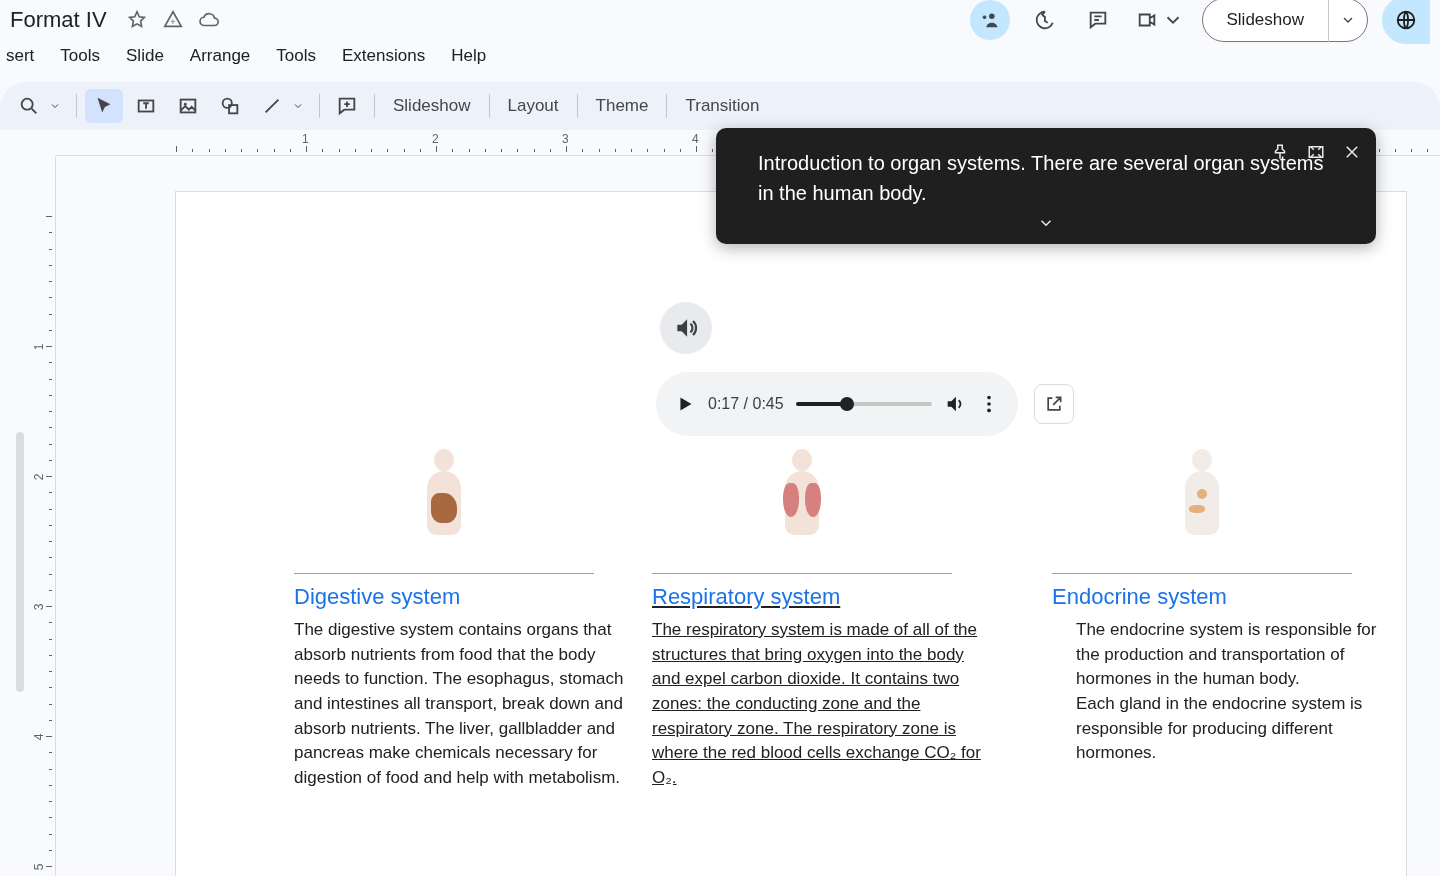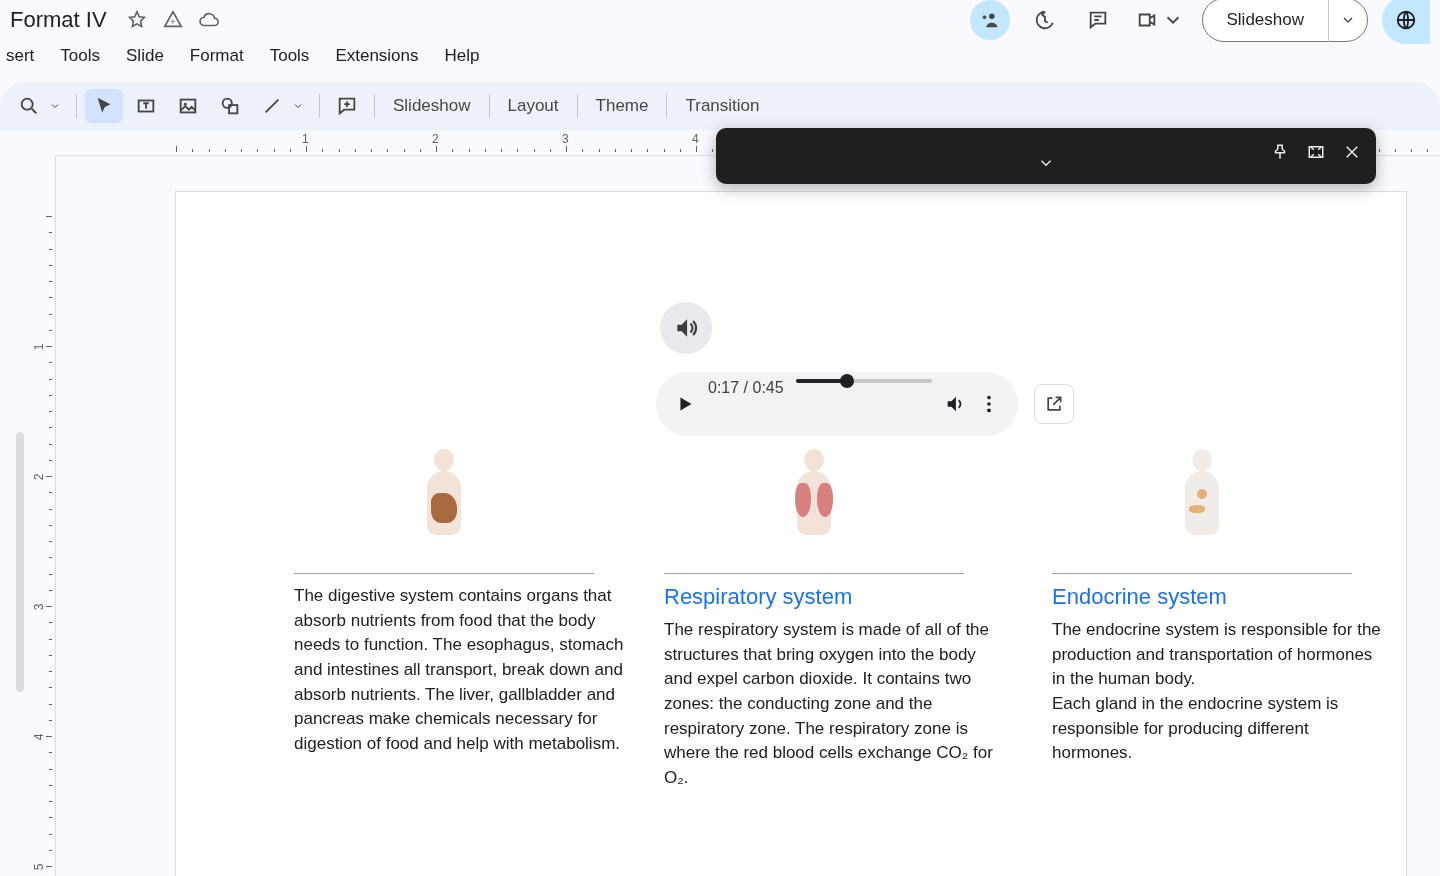--- a/index.html
+++ b/index.html
@@ -47,36 +47,36 @@
 .vruler .ruler-major { transform: rotate(-90deg); transform-origin: center; }
 
 
 .slide { position: absolute; left: 176px; top: 60px; width: 1230px; height: 700px; background: #fff; box-shadow: 0 0 0 1px #dadce0; }
 .slide-title { position: absolute; left: 112px; top: 112px; font-size: 42px; font-weight: 700; color: #3c4043; }
 .speaker-btn { position: absolute; left: 484px; top: 110px; width: 52px; height: 52px; border-radius: 50%; background: #e8eaed; display: flex; align-items: center; justify-content: center; cursor: pointer; }
 .speaker-btn svg { width: 26px; height: 26px; fill: #3c4043; }
 
 .col { position: absolute; top: 252px; width: 330px; }
 .col.c1 { left: 118px; }
-.col.c2 { left: 488px; }
+.col.c2 { left: 476px; text-decoration: underline; }
 .col.c3 { left: 876px; }
 .org-img { width: 300px; height: 130px; display: flex; align-items: center; justify-content: center; border-bottom: 1px solid #9aa0a6; margin-bottom: 10px; }
 .col-title { color: #1a73e8; font-size: 22px; font-weight: 500; margin-bottom: 8px; }
 .col-body { font-size: 17px; line-height: 1.45; color: #202124; }
 
 
 .caption { position: absolute; left: 716px; top: 128px; width: 660px; background: #1f1f1f; border-radius: 10px; color: #fff; padding: 20px 50px 36px 42px; box-shadow: 0 4px 16px rgba(0,0,0,0.3); }
 .caption-text { font-size: 20px; line-height: 1.5; }
 .caption-controls { position: absolute; right: 10px; top: 10px; display: flex; gap: 8px; }
 .caption-controls .cc { width: 28px; height: 28px; display: flex; align-items: center; justify-content: center; cursor: pointer; }
 .caption-controls svg { width: 18px; height: 18px; fill: #e8eaed; stroke: #e8eaed; }
 .caption-expand { position: absolute; left: 50%; bottom: 8px; transform: translateX(-50%); cursor: pointer; }
 
 
-.audio-player { position: absolute; left: 656px; top: 372px; width: 362px; height: 64px; background: #f1f3f4; border-radius: 32px; display: flex; padding: 7px 18px; gap: 12px; }
+.audio-player { position: absolute; left: 656px; top: 372px; width: 362px; height: 64px; background: #f1f3f4; border-radius: 32px; display: flex; align-items: center; padding: 16px 18px; gap: 12px; }
 .ap-btn { cursor: pointer; display:flex; align-items:center;}
 .ap-time { font-size: 16px; color: #3c4043; }
 .ap-track { flex: 1; height: 4px; background: #c4c7c5; border-radius: 2px; position: relative; }
 .ap-fill { position: absolute; left: 0; top: 0; bottom: 0; background: #202124; border-radius: 2px; }
 .ap-thumb { position: absolute; top: 50%; width: 14px; height: 14px; background: #202124; border-radius: 50%; transform: translate(-50%, -50%); }
 .popout-btn { position: absolute; left: 1034px; top: 384px; width: 40px; height: 40px; background: #fff; border: 1px solid #dadce0; border-radius: 8px; display: flex; align-items: center; justify-content: center; cursor: pointer; }
 
 
 .body-shape { position: relative; width: 70px; height: 120px; }
 .torso { position:absolute; left:18px; top:22px; width:34px; height:64px; background:#f3e2d8; border-radius: 18px 18px 10px 10px; }
@@ -153,21 +153,21 @@
           <path d="M3 12h18M12 3c3 3 3 15 0 18M12 3c-3 3-3 15 0 18" fill="none" stroke="#1f1f1f" stroke-width="2"></path>
         </svg>
       </div>
   </div>
 </div>
 
 <div class="menu-bar">
   <div class="menu-item">sert</div>
   <div class="menu-item">Tools</div>
   <div class="menu-item">Slide</div>
-  <div class="menu-item">Format</div>
+  <div class="menu-item">Arrange</div>
   <div class="menu-item">Tools</div>
   <div class="menu-item">Extensions</div>
   <div class="menu-item">Help</div>
 </div>
 
 <div class="toolbar">
   <div class="tb">
       <svg viewBox="0 0 24 24">
         <circle cx="10" cy="10" r="6" fill="none" stroke="#444746" stroke-width="2"></circle>
         <path d="M15 15l5 5" stroke="#444746" stroke-width="2"></path>
@@ -374,20 +374,21 @@
       </div>
 
     <div class="col c1">
       <div class="org-img">
           <div class="body-shape">
             <div class="head"></div>
             <div class="torso"></div>
             <div class="dig-organ"></div>
           </div>
         </div>
+      <div class="col-title">Digestive system</div>
       <div class="col-body">The digestive system contains organs that absorb nutrients from food that the body needs to function. The esophagus, stomach and intestines all transport, break down and absorb nutrients. The liver, gallbladder and pancreas make chemicals necessary for digestion of food and help with metabolism.</div>
     </div>
     <div class="col c2">
       <div class="org-img">
           <div class="body-shape">
             <div class="head"></div>
             <div class="torso"></div>
             <div class="lungs">
               <div class="lung l"></div>
               <div class="lung r"></div>
@@ -400,21 +401,21 @@
     <div class="col c3">
       <div class="org-img">
           <div class="body-shape faded">
             <div class="head"></div>
             <div class="torso"></div>
             <div class="endo"></div>
             <div class="endo p"></div>
           </div>
         </div>
       <div class="col-title">Endocrine system</div>
-      <div class="col-body" style="white-space:pre-line;">The endocrine system is responsible for the production and transportation of hormones in the human body.
+      <div class="col-body" style="white-space:pre-line;margin-left:24px;">The endocrine system is responsible for the production and transportation of hormones in the human body.
 Each gland in the endocrine system is responsible for producing different hormones.</div>
     </div>
   </div>
 </div>
 
 <div class="caption">
   <div class="caption-controls">
     <div class="cc">
         <svg viewBox="0 0 24 24">
           <path d="M9 3h6v5l3 3v2H6v-2l3-3zM12 13v8" fill="none" stroke-width="2"></path>
@@ -425,20 +426,21 @@
           <rect x="3" y="5" width="18" height="14" fill="none" stroke-width="2"></rect>
           <path d="M9 9L5 5M15 15l4 4M15 9l4-4M9 15l-4 4" stroke-width="2"></path>
         </svg>
       </div>
     <div class="cc">
         <svg viewBox="0 0 24 24">
           <path d="M5 5l14 14M19 5L5 19" stroke-width="2"></path>
         </svg>
       </div>
   </div>
+  <div class="caption-text">Introduction to organ systems. There are several organ systems in the human body.</div>
   <div class="caption-expand"><svg viewBox="0 0 24 24" width="18" height="18">
         <path d="M6 9l6 6 6-6" fill="none" stroke="#e8eaed" stroke-width="2"></path>
       </svg></div>
 </div>
 
 <div class="audio-player">
   <div class="ap-btn">
       <svg viewBox="0 0 24 24" width="22" height="22">
         <path d="M7 5v14l12-7z" fill="#202124"></path>
       </svg>

